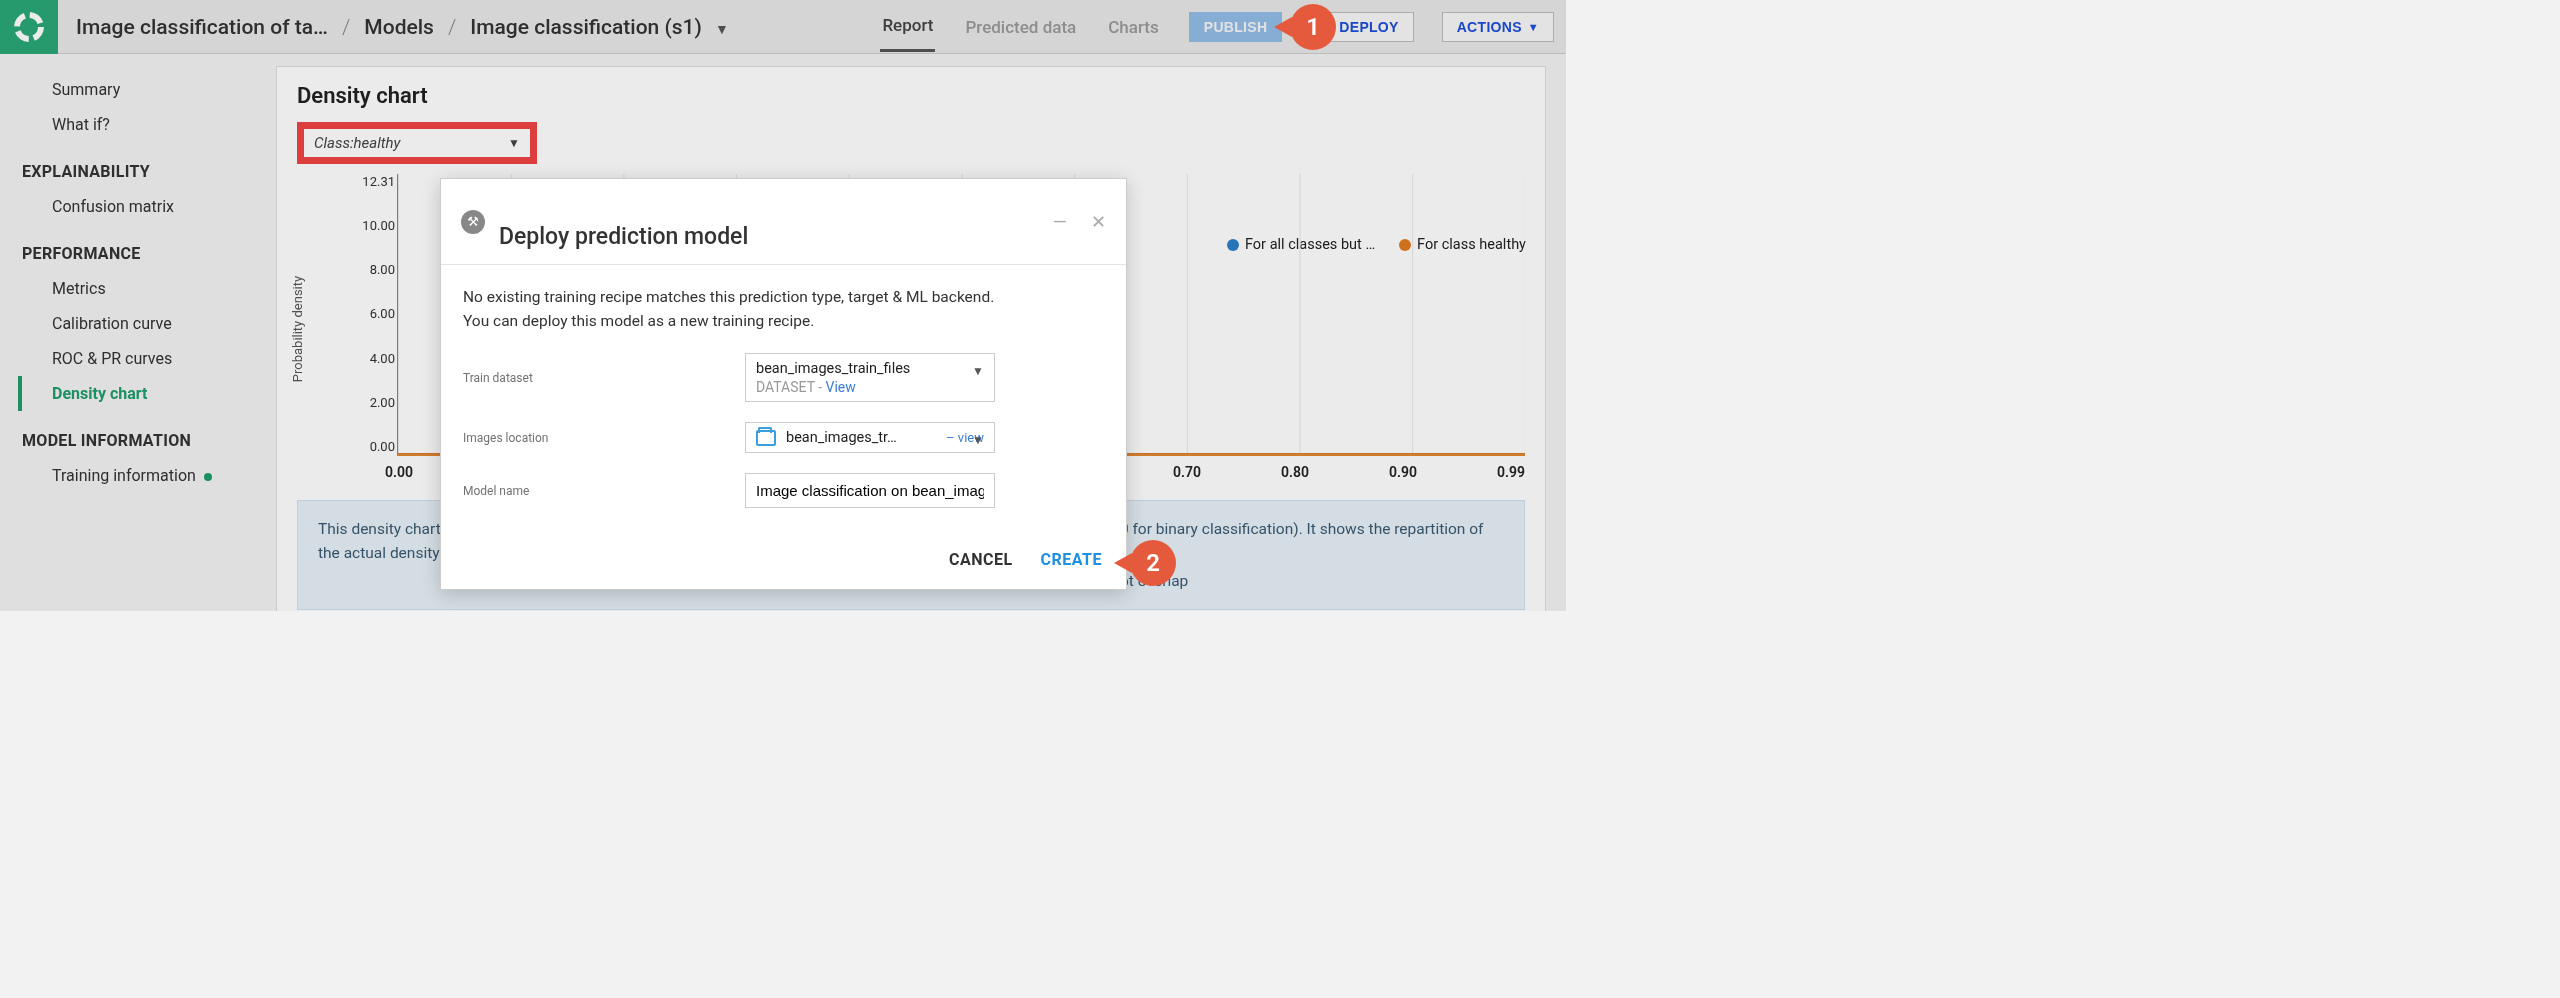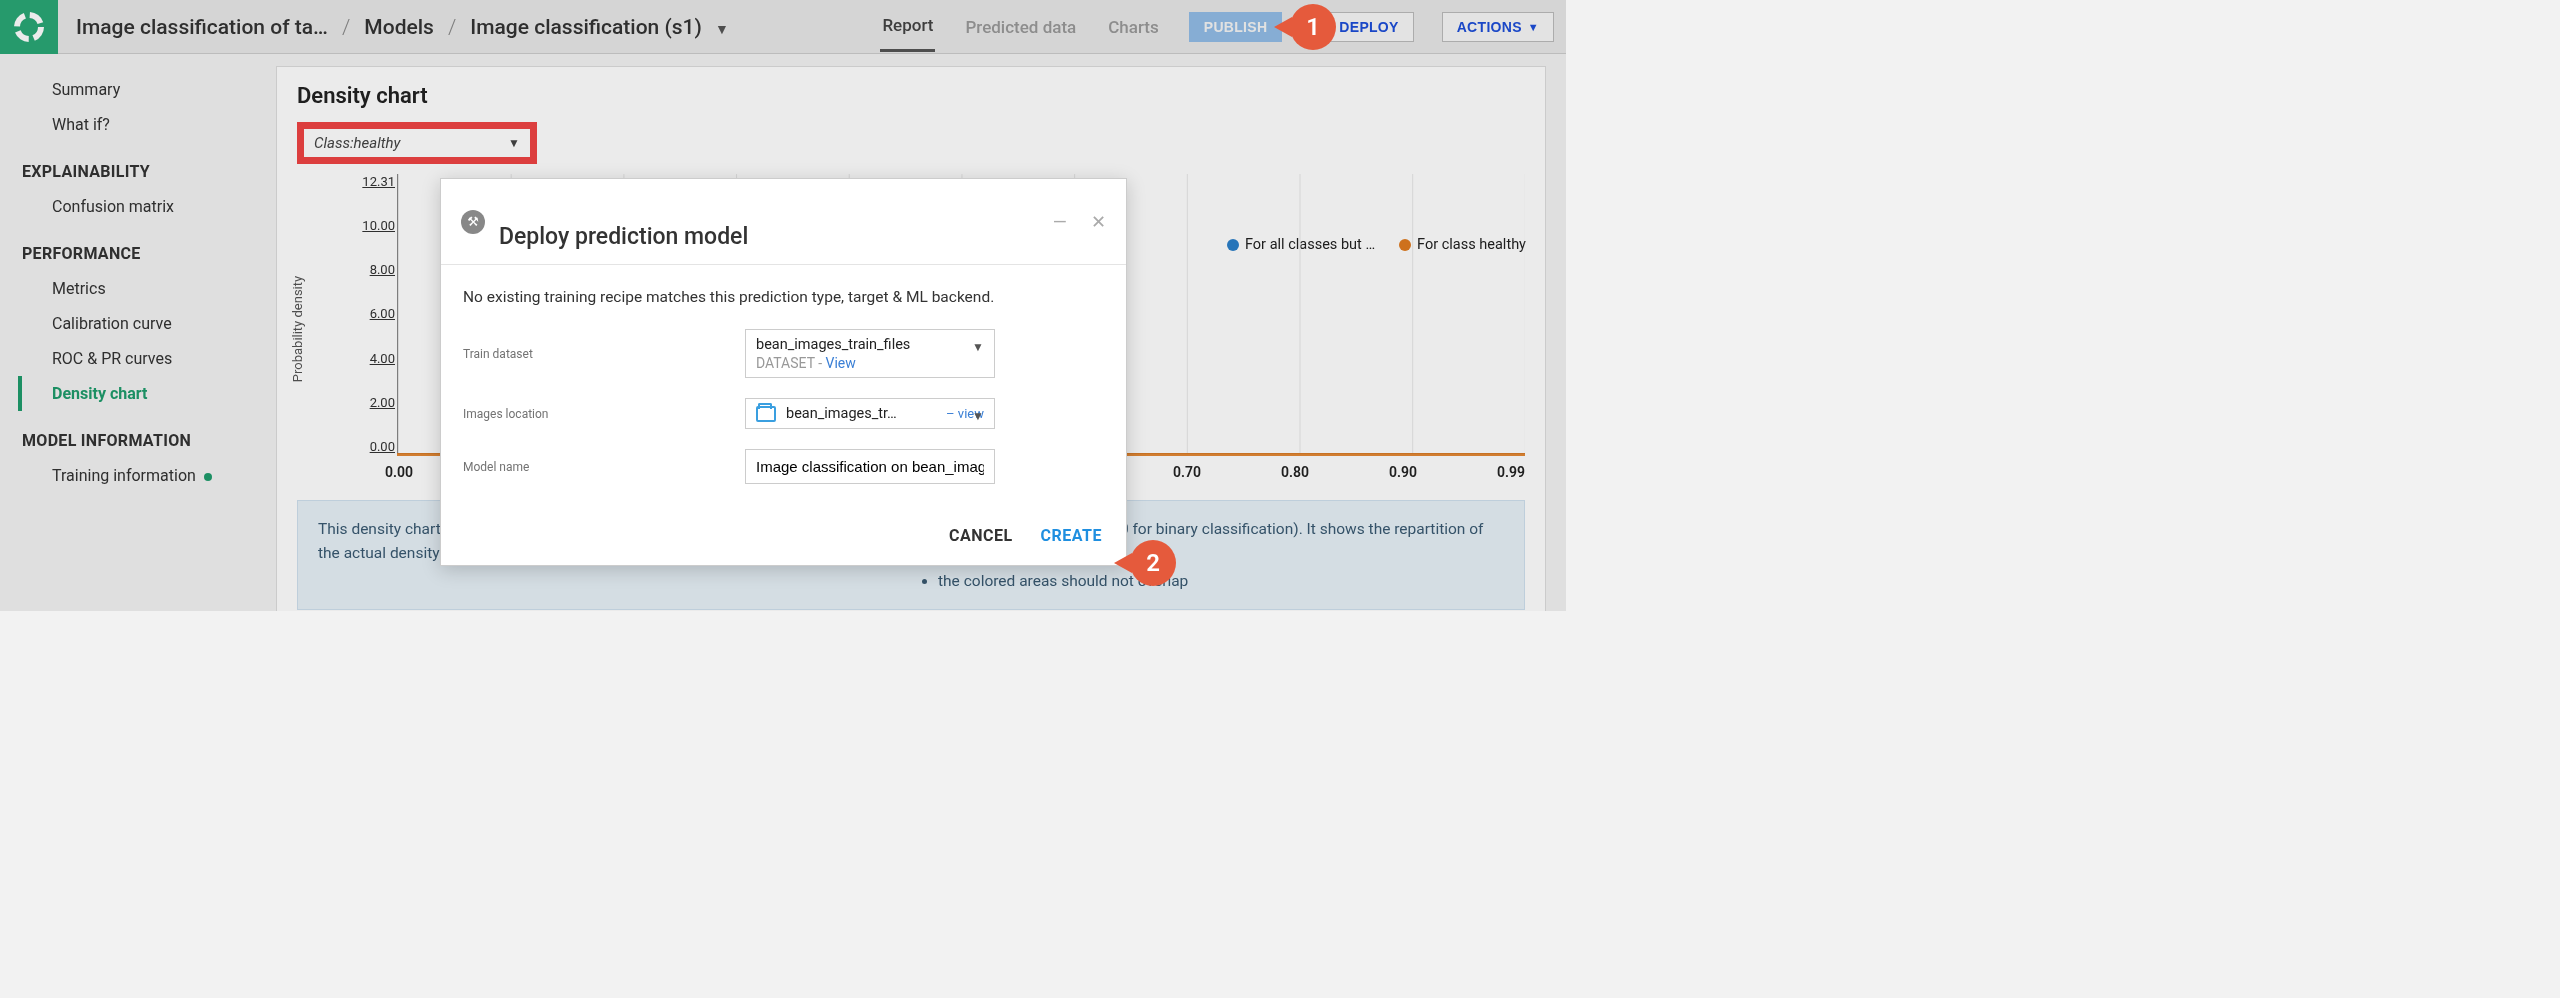--- a/index.html
+++ b/index.html
@@ -42,21 +42,21 @@
   .classsel .arr { margin-left: auto; font-size: 12px; }
   .legend { position: absolute; right: 40px; top: 182px; display: flex; gap: 24px; font-size: 14.5px; }
   .legend .dot { width: 12px; height: 12px; border-radius: 50%; display: inline-block; margin-right: 6px; vertical-align: middle; }
   .legend .dot.blue { background: #2b7fc9; }
   .legend .dot.orange { background: #e07b1f; }
 
   .chart { position: relative; height: 310px; margin-top: 10px; }
   .ylabel { position: absolute; left: 0; top: 50%; transform: translate(-50%, -50%) rotate(-90deg); font-size: 13px; color: #555; }
   .chart-body { position: absolute; left: 100px; right: 0; top: 0; bottom: 30px; border-left: 1px solid #888; border-bottom: 1px solid #888; }
   .chart-body::after { content: ""; position: absolute; inset: 0; background-image: linear-gradient(to right, #e8e8e8 1px, transparent 1px); background-size: 10% 100%; }
-  .yticks { position: absolute; left: 56px; top: 0; bottom: 30px; width: 42px; text-align: right; font-size: 13px; color: #333; display: flex; flex-direction: column; justify-content: space-between; text-decoration: underline; }
+  .yticks { position: absolute; left: 56px; top: 0; bottom: 30px; width: 42px; text-align: right; font-size: 13px; color: #333; display: flex; flex-direction: column; justify-content: space-between; }
   .xbase { position: absolute; left: 100px; right: 0; bottom: 28px; height: 3px; background: #e07b1f; opacity: .9; }
   .xtick0 { position: absolute; left: 88px; bottom: 4px; font-size: 14px; font-weight: 600; }
   .xtick-right { position: absolute; right: 0; bottom: 4px; display: flex; gap: 80px; font-size: 14px; font-weight: 600; }
 
   .infobox { background: #e6f0f7; border: 1px solid #cfe0ee; padding: 16px 20px; margin-top: 16px; font-size: 15.5px; color: #3a5a72; line-height: 1.55; }
   .infobox ul { margin-left: 620px; margin-top: 4px; }
 
   
   .overlay { position: absolute; inset: 0; background: rgba(0,0,0,0.08); z-index: 20; }
   
@@ -188,20 +188,21 @@
     <div class="micon">⚒</div>
     <h3>Deploy prediction model</h3>
     <div class="wctl">
       <span>—</span>
       <span>✕</span>
     </div>
   </div>
   <div class="modal-body">
     <div class="msg">
       <div>No existing training recipe matches this prediction type, target &amp; ML backend.</div>
+      <div>You can deploy this model as a new training recipe.</div>
     </div>
     <div class="mrow">
       <div class="lbl">Train dataset</div>
       <div class="field">
         <div>
           <div>bean_images_train_files</div>
           <div class="sub"><span>DATASET - </span><a href="#">View</a></div>
         </div>
         <span class="arr">▼</span>
       </div>

